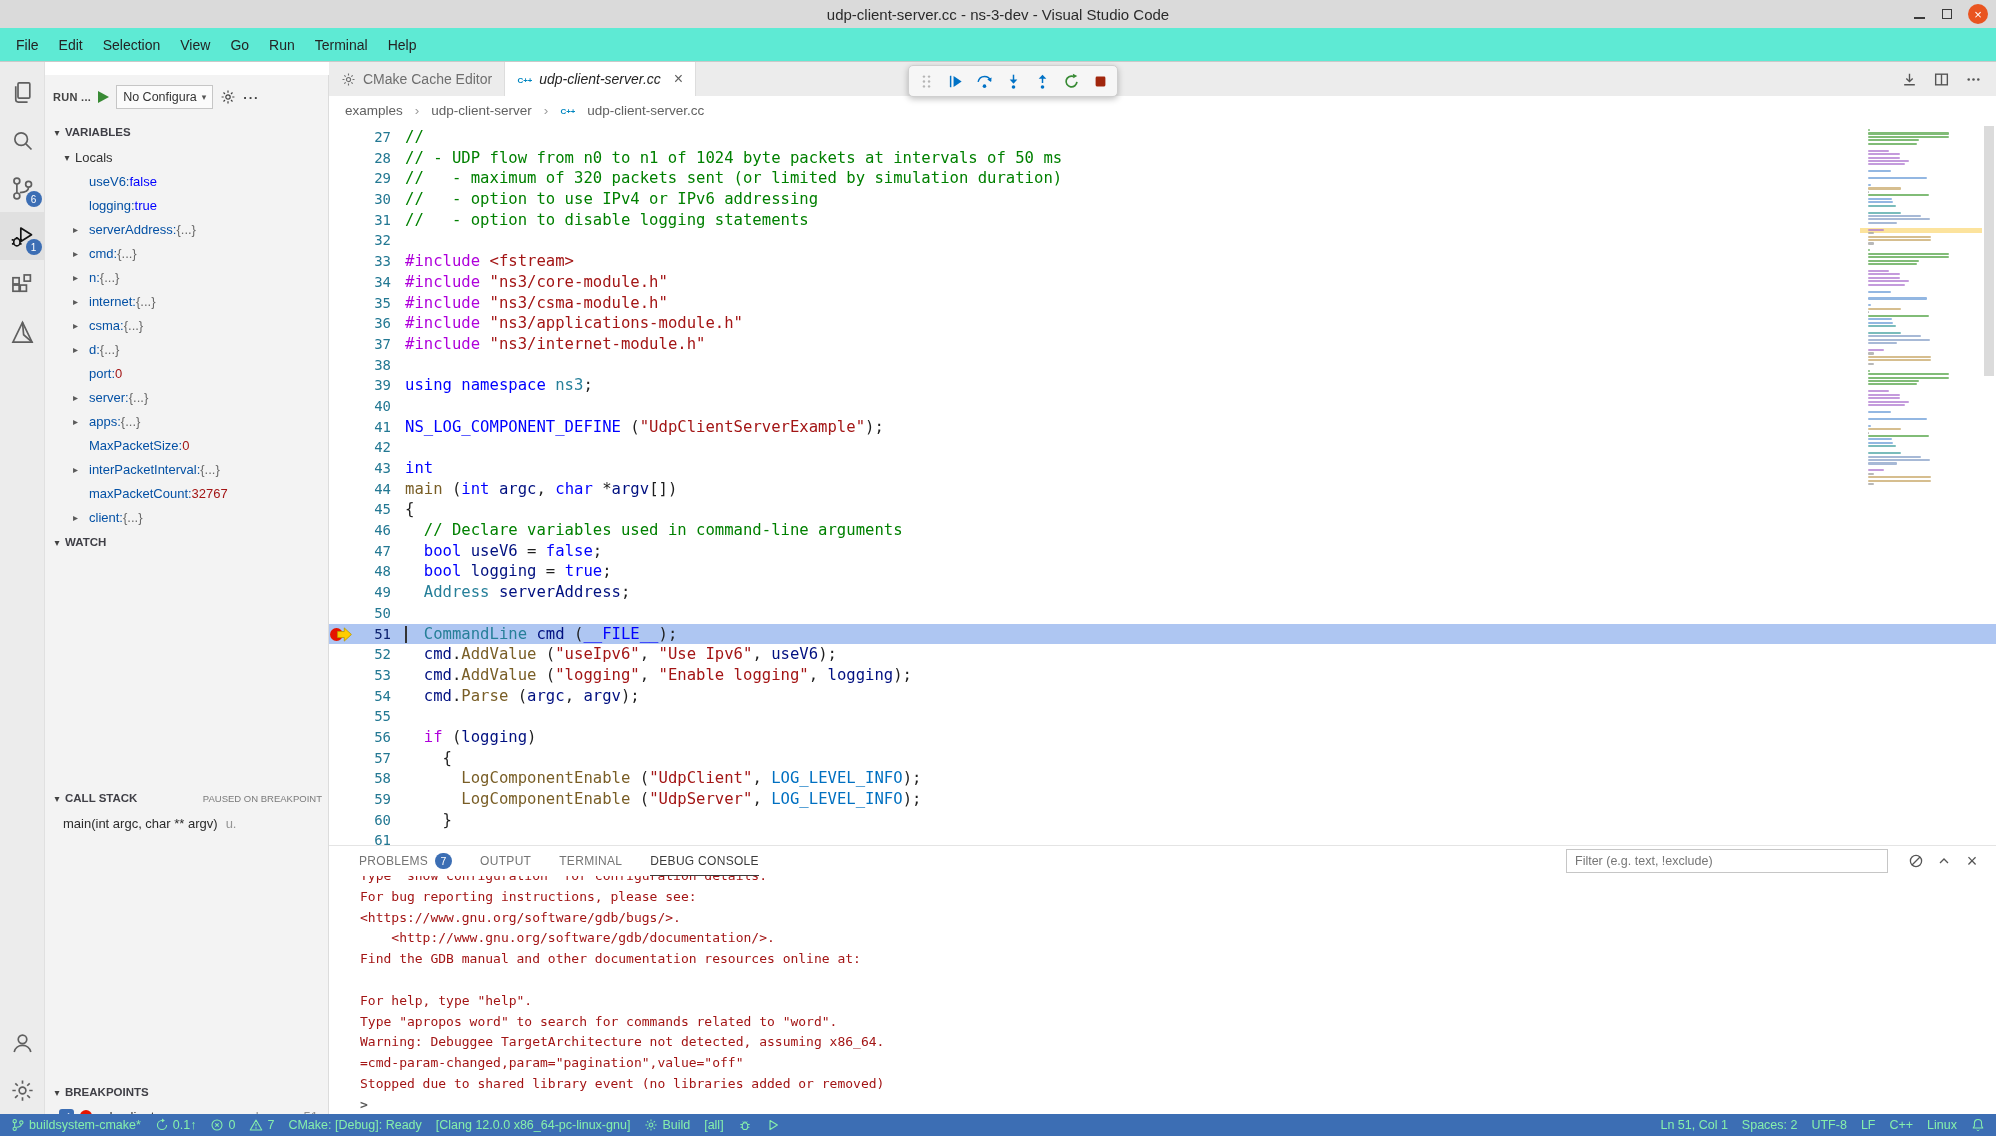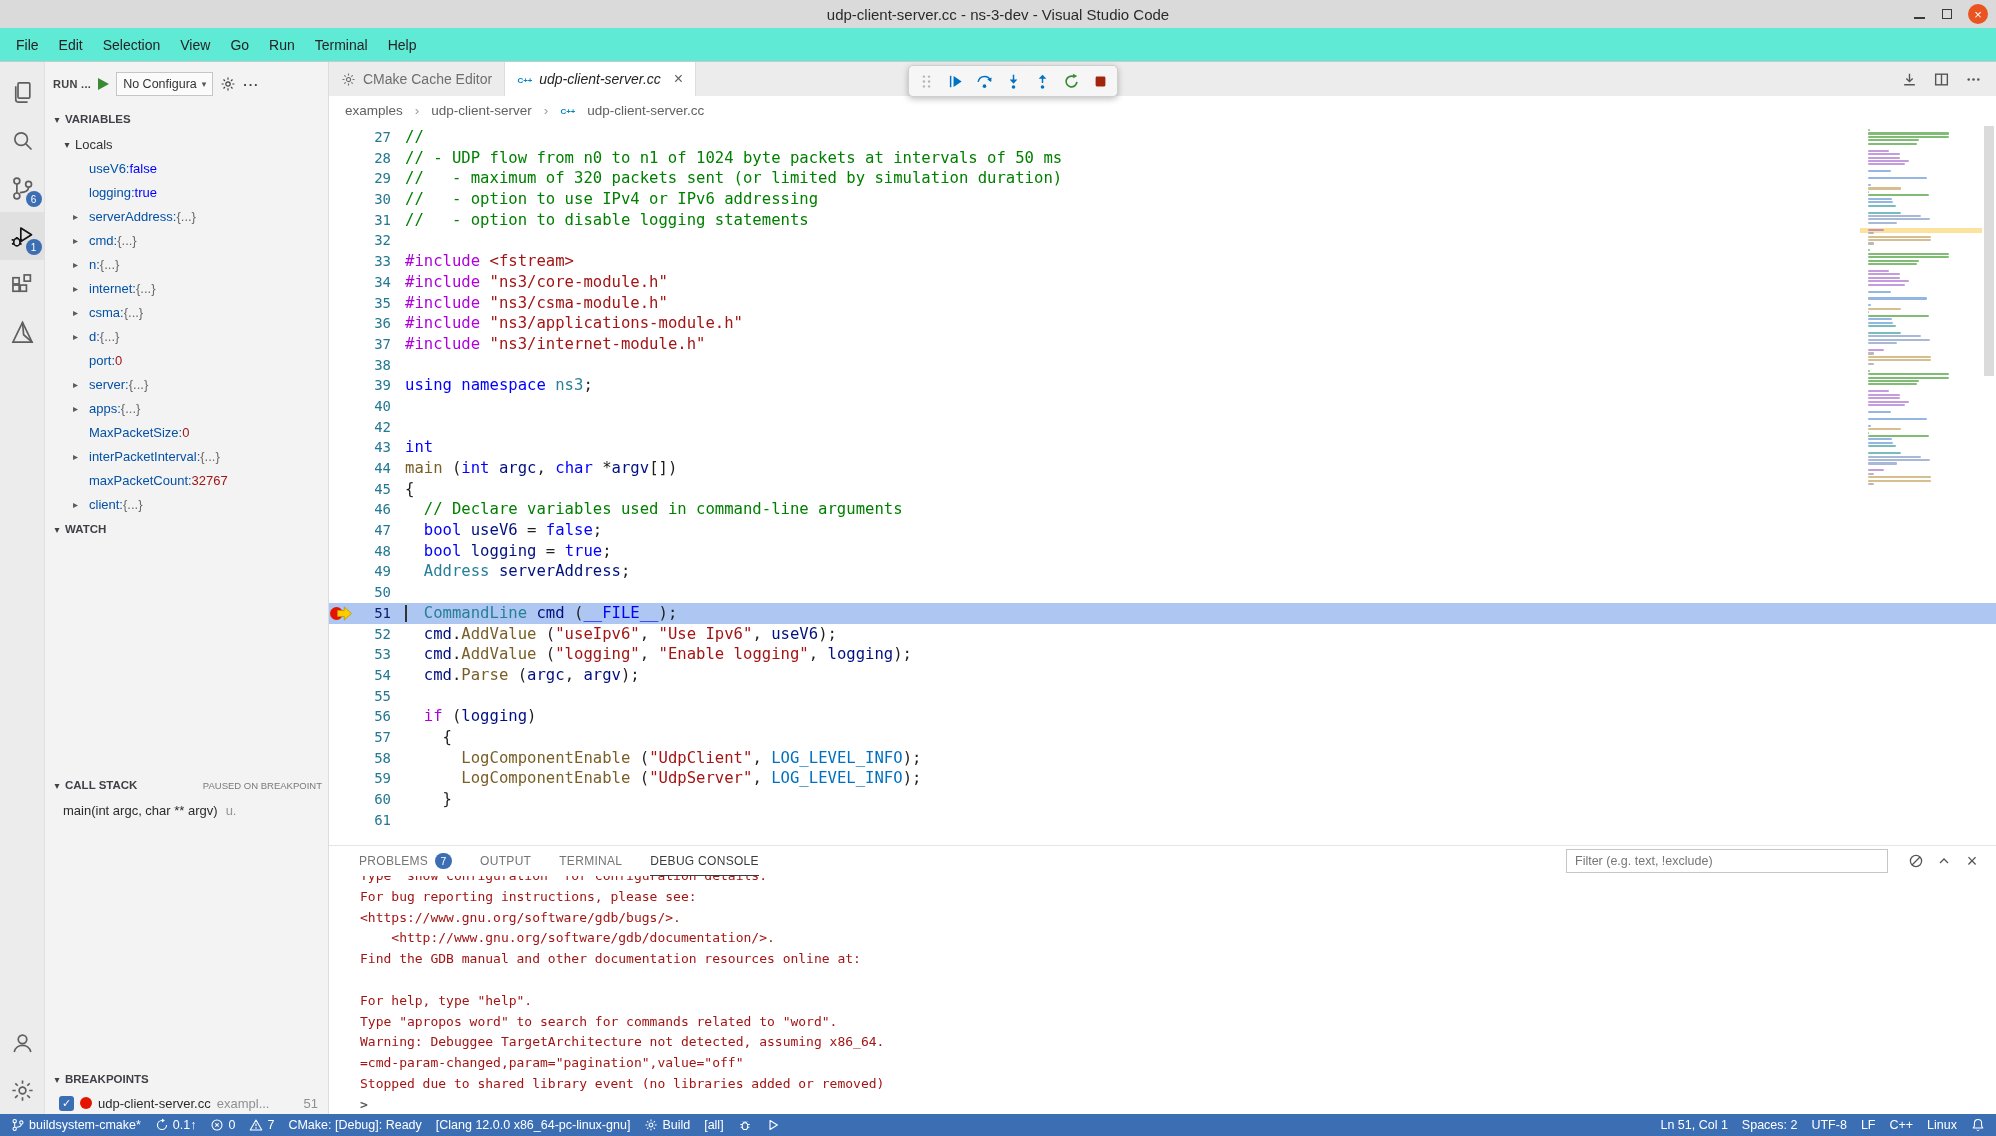--- a/index.html
+++ b/index.html
@@ -25,21 +25,21 @@
   
   .activitybar{width:45px;background:#ececec;border-right:1px solid #e0e0e0;display:flex;flex-direction:column;align-items:center;padding-top:6px;flex:none;}
   .ab-item{width:45px;height:48px;display:flex;align-items:center;justify-content:center;color:#5f5f5f;position:relative;}
   .ab-item.active{color:#141414;background:#e0e0e0;}
   .ab-svg{width:27px;height:27px;display:block;}
   .ab-svg *{fill:none;stroke:currentColor;stroke-width:1.5;}
   .ab-badge{position:absolute;right:3px;bottom:5px;min-width:16px;height:16px;border-radius:8px;background:var(--c-accent);color:#fff;font-size:10px;display:flex;align-items:center;justify-content:center;padding:0 3px;}
   .ab-spacer{flex:1;}
 
   
-  .sidebar{width:284px;background:#f3f3f3;border-right:1px solid #dcdcdc;display:flex;flex-direction:column;font-size:13px;color:#3b3b3b;overflow:hidden;flex:none;}
+  .sidebar{width:284px;background:#f3f3f3;border-right:1px solid #dcdcdc;display:flex;flex-direction:column;font-size:13px;color:#3b3b3b;overflow:hidden;flex:none;margin-top:13px;}
   .run-row{height:44px;display:flex;align-items:center;padding:0 8px;gap:7px;flex:none;}
   .run-label{font-size:11px;font-weight:700;color:#424242;letter-spacing:.3px;white-space:nowrap;}
   .play-tri{width:0;height:0;border-left:11px solid var(--c-debug_green);border-top:6.5px solid transparent;border-bottom:6.5px solid transparent;flex:none;}
   .run-config{display:flex;align-items:center;gap:5px;border:1px solid #c6c6c6;background:#fbfbfb;height:24px;padding:0 6px;max-width:126px;overflow:hidden;}
   .run-config-label{white-space:nowrap;overflow:hidden;font-size:12.5px;color:#333;}
   .run-config-chev{font-size:9px;color:#555;}
   .icon-btn{color:#424242;display:flex;align-items:center;}
   .icon-btn svg{width:16px;height:16px;}
   .dots{font-weight:700;color:#424242;letter-spacing:1px;}
   .section-header{height:26px;display:flex;align-items:center;font-size:11.5px;font-weight:700;color:#3f3f46;padding:0 6px 0 4px;flex:none;}
@@ -126,21 +126,21 @@
   .picon{width:24px;display:flex;justify-content:center;align-items:center;color:#565656;margin-left:4px;}
   .picon svg{width:16px;height:16px;display:block;}
   .pi-svg *{fill:none;stroke:#565656;stroke-width:1.3;}
   .px-close{font-size:18px;line-height:1;}
   .console{height:239px;overflow:hidden;padding-left:31px;position:relative;}
   .console-inner{margin-top:-10px;}
   .console-line{color:#a31515;white-space:pre;line-height:20.8px;font-family:"DejaVu Sans Mono",monospace;font-size:13px;}
   .console-line.prompt{color:#5a5a5a;font-weight:700;}
 
   
-  .statusbar{position:absolute;bottom:0;left:0;right:0;height:22px;background:var(--c-accent);color:#ffffff;display:flex;justify-content:space-between;align-items:center;font-size:12.5px;padding:0 4px;}
+  .statusbar{position:absolute;bottom:0;left:0;right:0;height:22px;background:var(--c-accent);color:#86efac;display:flex;justify-content:space-between;align-items:center;font-size:12.5px;padding:0 4px;}
   .sb-left,.sb-right{display:flex;align-items:center;height:100%;}
   .sb-item{display:flex;align-items:center;gap:4px;padding:0 7px;height:100%;white-space:nowrap;}
   .sb-icon{display:flex;}
   .sb-icon svg{width:14px;height:14px;display:block;}
 </style>
 </head>
 <body>
 
 <div class="window">
 
@@ -479,20 +479,21 @@
             <div class="code-row"><span class="glyph"></span><span class="ln">31</span><span class="code-text"><span class="tk-c">//   - option to disable logging statements</span></span></div>
             <div class="code-row"><span class="glyph"></span><span class="ln">32</span><span class="code-text"></span></div>
             <div class="code-row"><span class="glyph"></span><span class="ln">33</span><span class="code-text"><span class="tk-pp">#include</span><span class="tk-pl"> </span><span class="tk-s">&lt;fstream&gt;</span></span></div>
             <div class="code-row"><span class="glyph"></span><span class="ln">34</span><span class="code-text"><span class="tk-pp">#include</span><span class="tk-pl"> </span><span class="tk-s">"ns3/core-module.h"</span></span></div>
             <div class="code-row"><span class="glyph"></span><span class="ln">35</span><span class="code-text"><span class="tk-pp">#include</span><span class="tk-pl"> </span><span class="tk-s">"ns3/csma-module.h"</span></span></div>
             <div class="code-row"><span class="glyph"></span><span class="ln">36</span><span class="code-text"><span class="tk-pp">#include</span><span class="tk-pl"> </span><span class="tk-s">"ns3/applications-module.h"</span></span></div>
             <div class="code-row"><span class="glyph"></span><span class="ln">37</span><span class="code-text"><span class="tk-pp">#include</span><span class="tk-pl"> </span><span class="tk-s">"ns3/internet-module.h"</span></span></div>
             <div class="code-row"><span class="glyph"></span><span class="ln">38</span><span class="code-text"></span></div>
             <div class="code-row"><span class="glyph"></span><span class="ln">39</span><span class="code-text"><span class="tk-k">using</span><span class="tk-pl"> </span><span class="tk-k">namespace</span><span class="tk-pl"> </span><span class="tk-t">ns3</span><span class="tk-pl">;</span></span></div>
             <div class="code-row"><span class="glyph"></span><span class="ln">40</span><span class="code-text"></span></div>
+            <div class="code-row"><span class="glyph"></span><span class="ln">41</span><span class="code-text"><span class="tk-m">NS_LOG_COMPONENT_DEFINE</span><span class="tk-pl"> (</span><span class="tk-s">"UdpClientServerExample"</span><span class="tk-pl">);</span></span></div>
             <div class="code-row"><span class="glyph"></span><span class="ln">42</span><span class="code-text"></span></div>
             <div class="code-row"><span class="glyph"></span><span class="ln">43</span><span class="code-text"><span class="tk-k">int</span></span></div>
             <div class="code-row"><span class="glyph"></span><span class="ln">44</span><span class="code-text"><span class="tk-f">main</span><span class="tk-pl"> (</span><span class="tk-k">int</span><span class="tk-pl"> </span><span class="tk-v">argc</span><span class="tk-pl">, </span><span class="tk-k">char</span><span class="tk-pl"> *</span><span class="tk-v">argv</span><span class="tk-pl">[])</span></span></div>
             <div class="code-row"><span class="glyph"></span><span class="ln">45</span><span class="code-text"><span class="tk-pl">{</span></span></div>
             <div class="code-row"><span class="glyph"></span><span class="ln">46</span><span class="code-text"><span class="tk-pl">  </span><span class="tk-c">// Declare variables used in command-line arguments</span></span></div>
             <div class="code-row"><span class="glyph"></span><span class="ln">47</span><span class="code-text"><span class="tk-pl">  </span><span class="tk-k">bool</span><span class="tk-pl"> </span><span class="tk-v">useV6</span><span class="tk-pl"> = </span><span class="tk-k">false</span><span class="tk-pl">;</span></span></div>
             <div class="code-row"><span class="glyph"></span><span class="ln">48</span><span class="code-text"><span class="tk-pl">  </span><span class="tk-k">bool</span><span class="tk-pl"> </span><span class="tk-v">logging</span><span class="tk-pl"> = </span><span class="tk-k">true</span><span class="tk-pl">;</span></span></div>
             <div class="code-row"><span class="glyph"></span><span class="ln">49</span><span class="code-text"><span class="tk-pl">  </span><span class="tk-t">Address</span><span class="tk-pl"> </span><span class="tk-v">serverAddress</span><span class="tk-pl">;</span></span></div>
             <div class="code-row"><span class="glyph"></span><span class="ln">50</span><span class="code-text"></span></div>
             <div class="code-row current"><span class="glyph"><span class="bp-dot"></span><svg viewBox="0 0 16 16">

